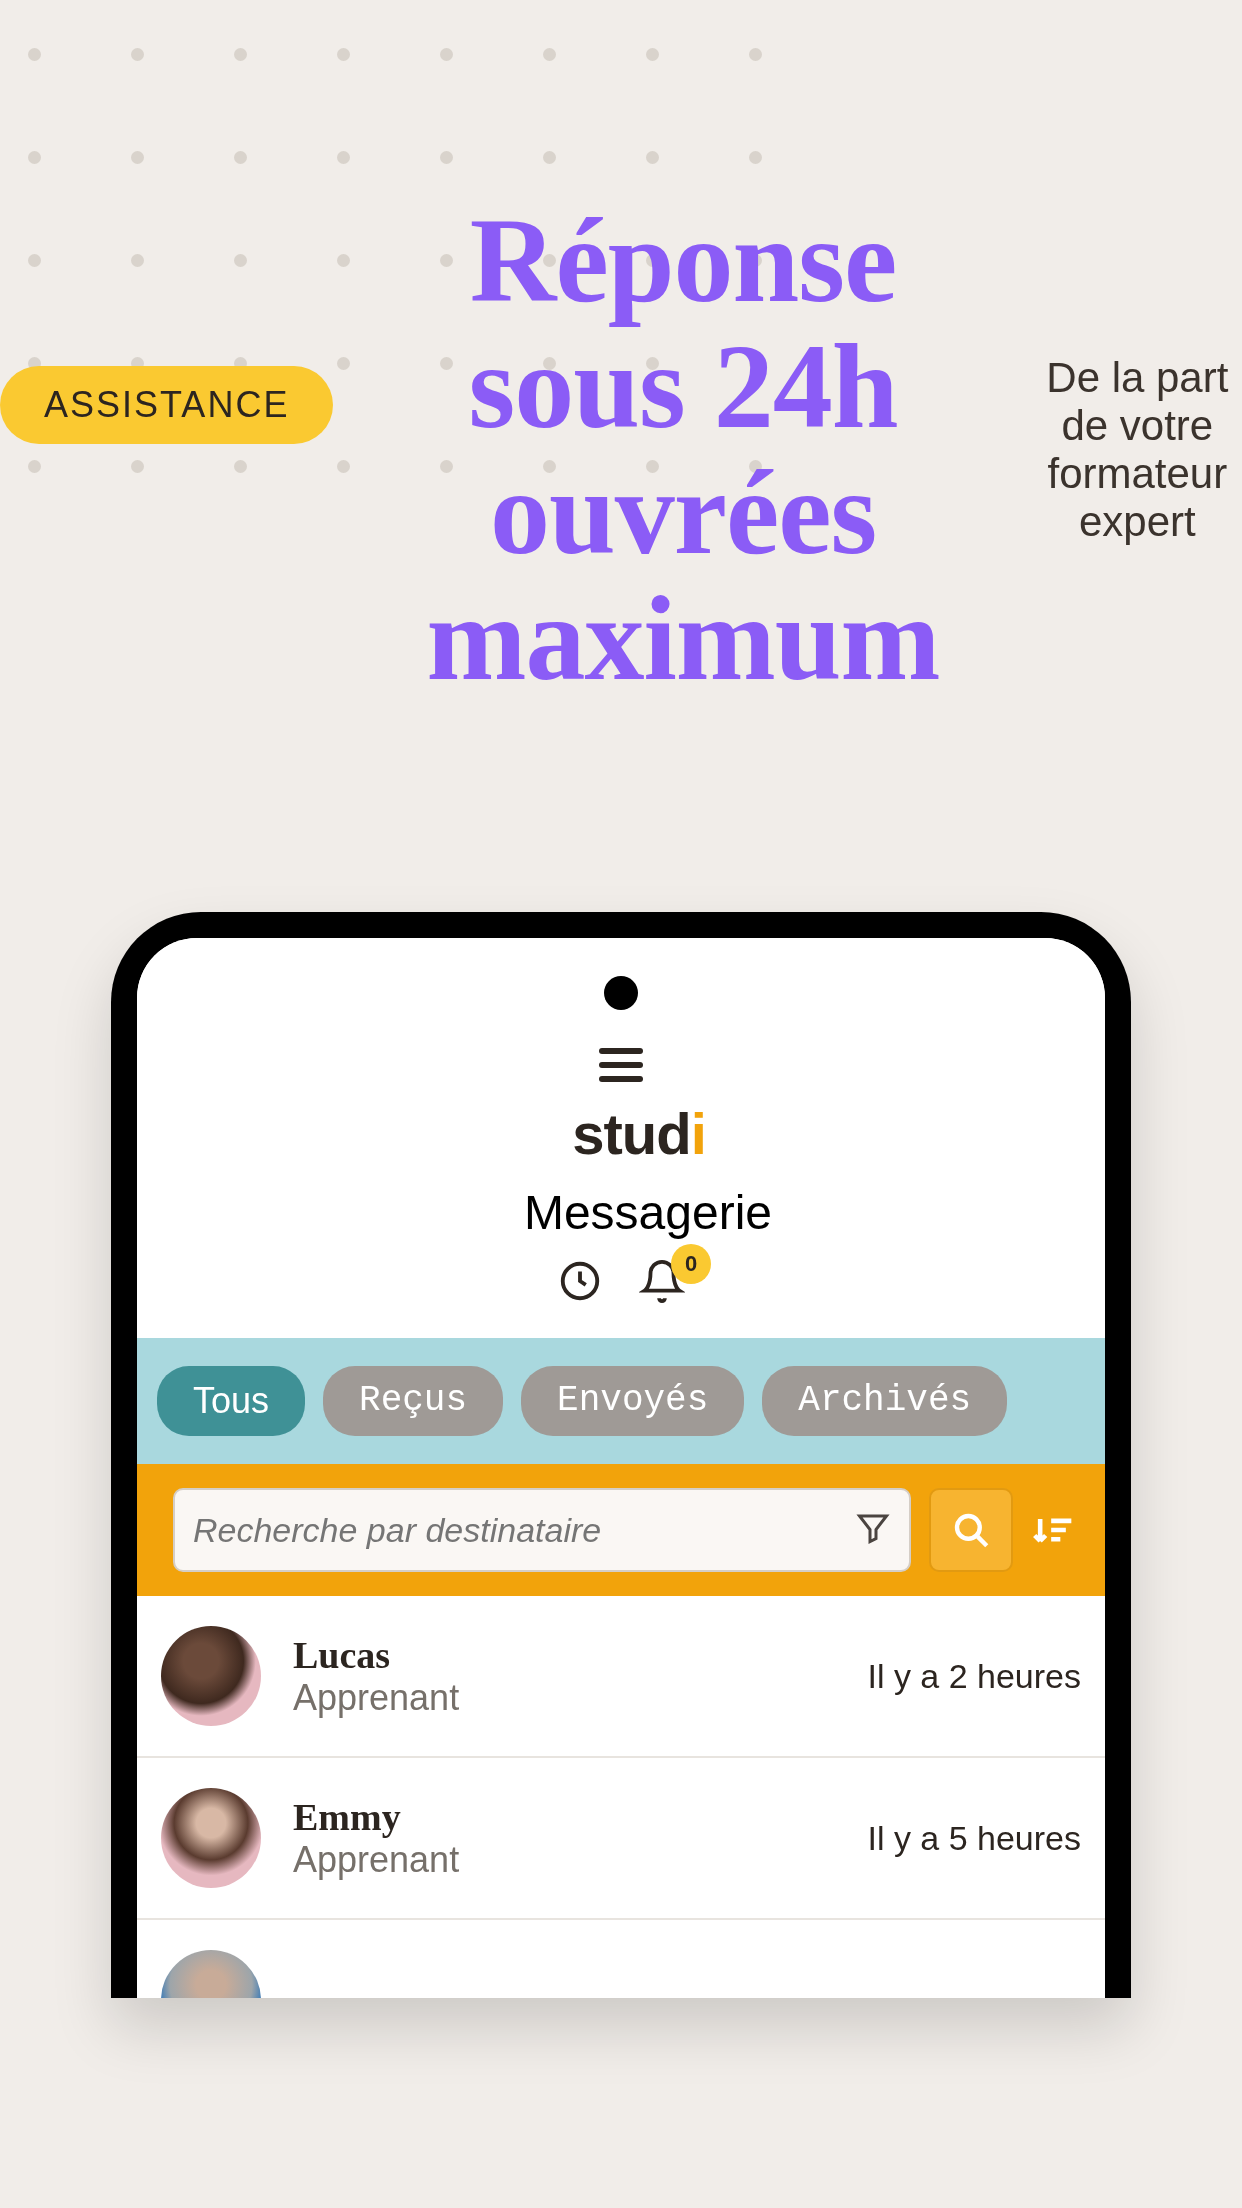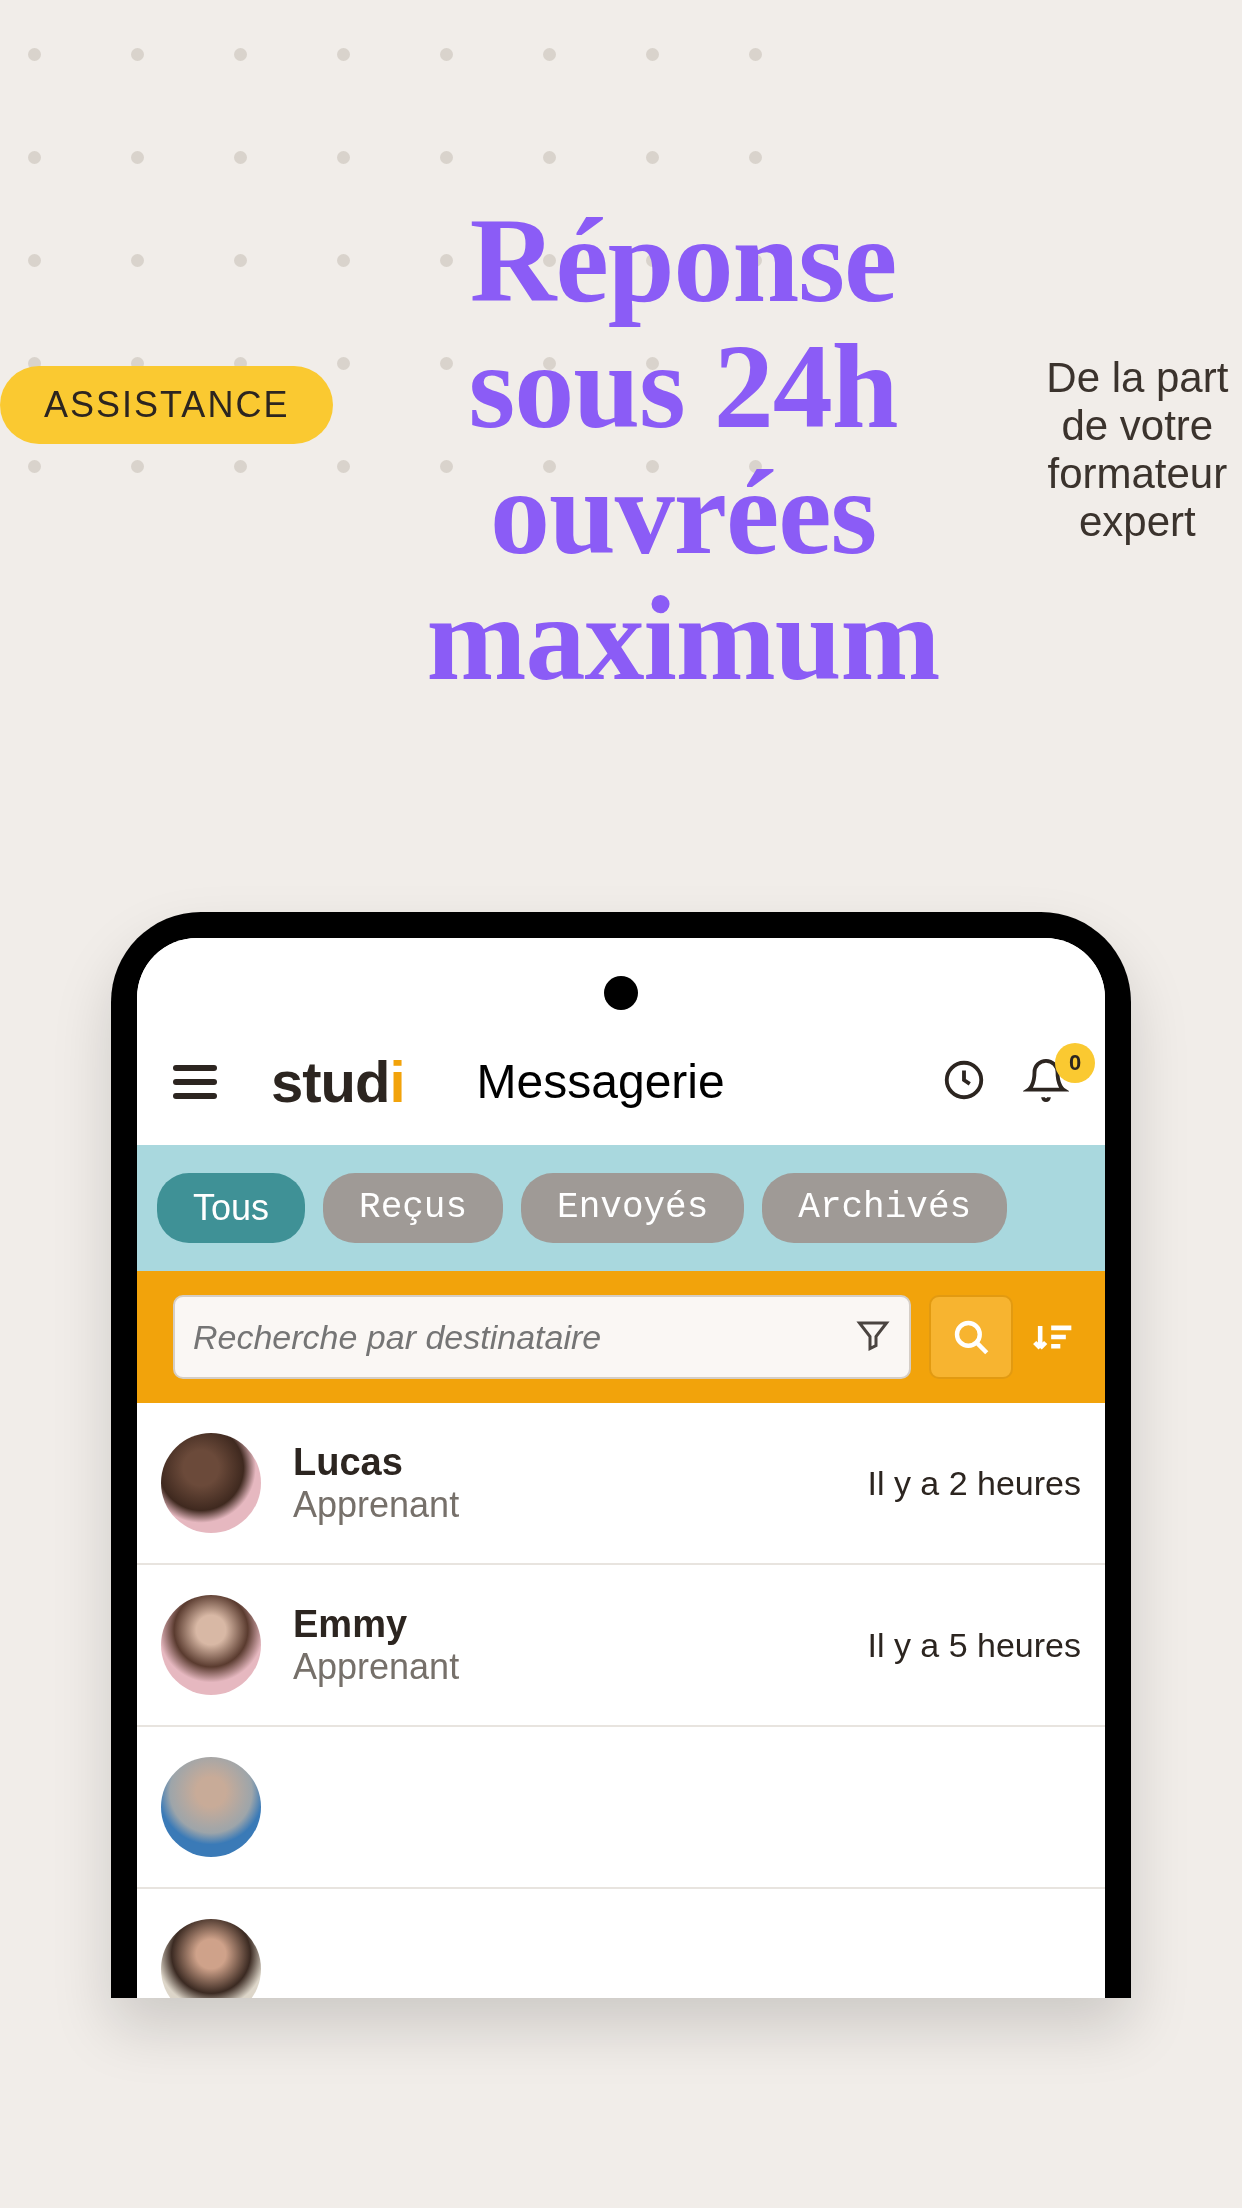--- a/index.html
+++ b/index.html
@@ -84,20 +84,21 @@
       background: #000;
       border-radius: 50%;
       z-index: 3;
     }
     .app-bar {
       display: flex;
       align-items: center;
       padding: 110px 36px 30px 36px;
       gap: 18px;
       background: #fff;
+      flex-direction: column;
     }
     .menu-icon { width: 44px; height: 34px; display: flex; flex-direction: column; justify-content: space-between; cursor: pointer; }
     .menu-icon span { display: block; height: 6px; background: #2c2520; border-radius: 3px; }
     .logo {
       font-size: 58px;
       font-weight: 700;
       color: #2c2520;
       letter-spacing: -1px;
       margin-left: 36px;
       position: relative;
@@ -191,21 +192,21 @@
     .avatar {
       width: 100px; height: 100px;
       border-radius: 50%;
       flex-shrink: 0;
     }
     .avatar-1 { background: radial-gradient(circle at 40% 35%, #6b4a3a 20%, #3f291f 48%, #e6b8c0 62%); }
     .avatar-2 { background: radial-gradient(circle at 50% 35%, #d8b8a5 18%, #5a3b2f 45%, #e6b8c0 64%); }
     .avatar-3 { background: radial-gradient(circle at 50% 35%, #c8ab98 18%, #9da5aa 50%, #3a7ab7 64%); }
     .avatar-4 { background: radial-gradient(circle at 50% 35%, #cfa28a 18%, #3b2a22 48%, #ddd6c9 66%); }
     .message-meta { flex: 1; display: flex; justify-content: space-between; align-items: center; gap: 16px; }
-    .message-sender-name { font-size: 38px; font-weight: 700; color: #2c2520; }
+    .message-sender-name { font-size: 38px; font-weight: 700; color: #2c2520; font-family: Liberation Serif, serif; }
     .message-sender-role { font-size: 36px; color: #76706a; }
     .message-time { font-size: 34px; color: #2c2520; white-space: nowrap; }
   </style>
 </head>
 <body>
 
 <div class="dot-grid">
   <div class="dot-grid-container">
     <div class="dot-row">
         <span class="dot"></span>

